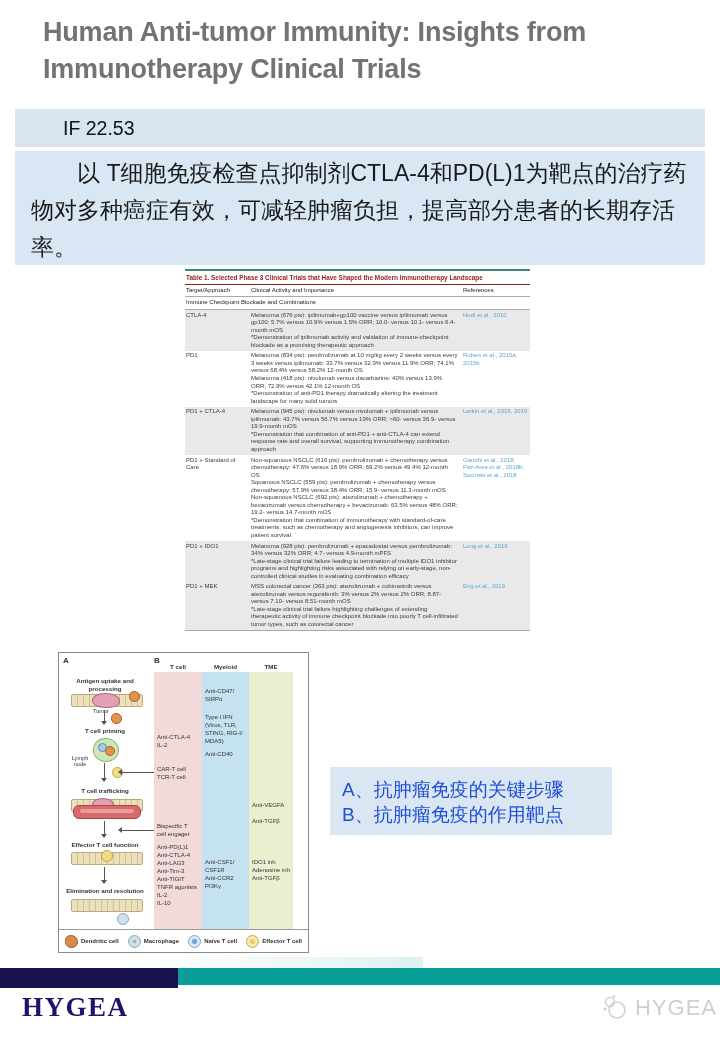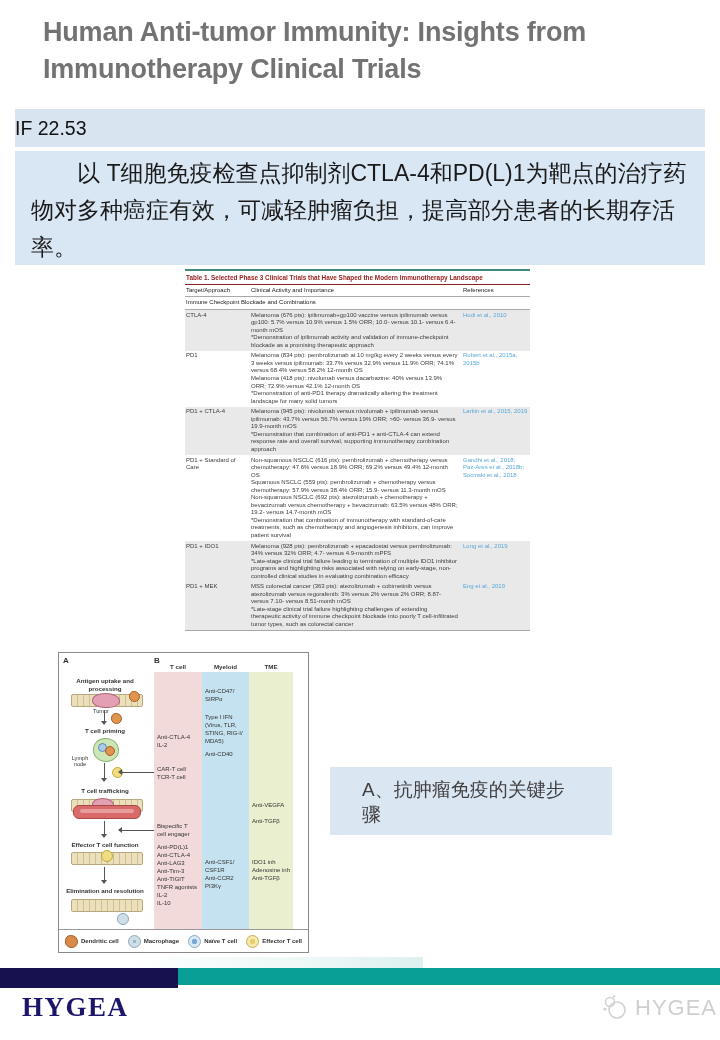--- a/index.html
+++ b/index.html
@@ -5,21 +5,21 @@
   html,body{margin:0;padding:0;background:#fff;}
   .slide{position:relative;width:720px;height:1040px;background:#ffffff;overflow:hidden;
          font-family:"Liberation Sans","DejaVu Sans",sans-serif;}
 
   
   .title{position:absolute;left:22px;top:14px;width:676px;font-size:27px;line-height:37px;
          font-weight:bold;color:#737373;letter-spacing:-0.2px;margin-left:21px;}
   .banner{position:absolute;left:15px;top:109px;width:690px;height:38px;background:#d9e4f1;
           display:flex;align-items:center;font-size:19.5px;color:#111;}
   .banner .cite{margin-left:18px;}
-  .banner .impact{}
+  .banner .impact{margin-left:48px;}
 
   
   .summary{position:absolute;left:15px;top:151px;width:690px;height:114px;background:#d9e6f4;
            box-sizing:border-box;padding:4px 16px 0 16px;font-size:23px;line-height:37px;
            color:#1a1a1a;text-indent:2em;}
 
   
   .ptable{position:absolute;left:185px;top:269px;width:345px;background:#fff;
           border-top:2.5px solid #3f8a7a;border-bottom:1px solid #a9a9a9;
           font-size:6px;line-height:1.26;color:#3c3c3c;}
@@ -88,21 +88,21 @@
   .leg-dc{border-radius:45% 55% 50% 50%;background:#d98a4a;border:1px solid #a85a22;}
   .leg-mp{background:#cfdfe8;border:1px solid #8fa8b8;
           background-image:radial-gradient(circle at 50% 50%,#9ab8c8 1.5px,transparent 2px);}
   .leg-nt{background:#d8e8f4;border:1px solid #88aac8;
           background-image:radial-gradient(circle at 50% 50%,#7aa8d0 2.5px,transparent 3px);}
   .leg-et{background:#f4e9b0;border:1px solid #c8ae52;
           background-image:radial-gradient(circle at 50% 50%,#e8cf6a 2.5px,transparent 3px);}
 
   
   .abbox{position:absolute;left:330px;top:767px;width:282px;height:68px;background:#dbe6f3;
-         box-sizing:border-box;padding:10px 32px;font-size:19px;line-height:25px;color:#404040;}
+         box-sizing:border-box;padding:10px 12px;font-size:19px;line-height:25px;color:#1d4ed8;}
 
   
   .foot-fade{position:absolute;left:128px;top:957px;width:295px;height:11px;
              background:linear-gradient(90deg,#ffffff,#e9f6f5 70%,#ddf1ef);}
   .foot-navy{position:absolute;left:0;top:968px;width:178px;height:20px;background:#17114f;}
   .foot-teal{position:absolute;left:178px;top:968px;width:542px;height:17px;background:#0a9f96;}
   .logo{position:absolute;left:22px;top:992px;font-family:"Liberation Serif","DejaVu Serif",serif;
         font-weight:bold;font-size:27px;color:#1c166b;letter-spacing:1.5px;}
   .watermark{position:absolute;left:600px;top:994px;display:flex;align-items:center;gap:5px;
              color:#cfcfcf;font-size:22px;letter-spacing:1px;}
@@ -276,20 +276,21 @@
       </div>
       <div class="leg-item">
         <span class="leg-icon leg-et"></span>
         <span>Effector T cell</span>
       </div>
     </div>
   </div>
 
   <div class="abbox">
     <div>A、抗肿瘤免疫的关键步骤</div>
+    <div>B、抗肿瘤免疫的作用靶点</div>
   </div>
 
   <div class="foot-fade"></div>
   <div class="foot-navy"></div>
   <div class="foot-teal"></div>
   <div class="logo">HYGEA</div>
   <div class="watermark">
     <svg width="30" height="28" viewBox="0 0 30 28">
       <circle cx="10" cy="8" r="4.5" stroke="#d2d2d2" stroke-width="1.6" fill="none"></circle>
       <circle cx="17" cy="16" r="8" stroke="#d2d2d2" stroke-width="1.6" fill="none"></circle>

